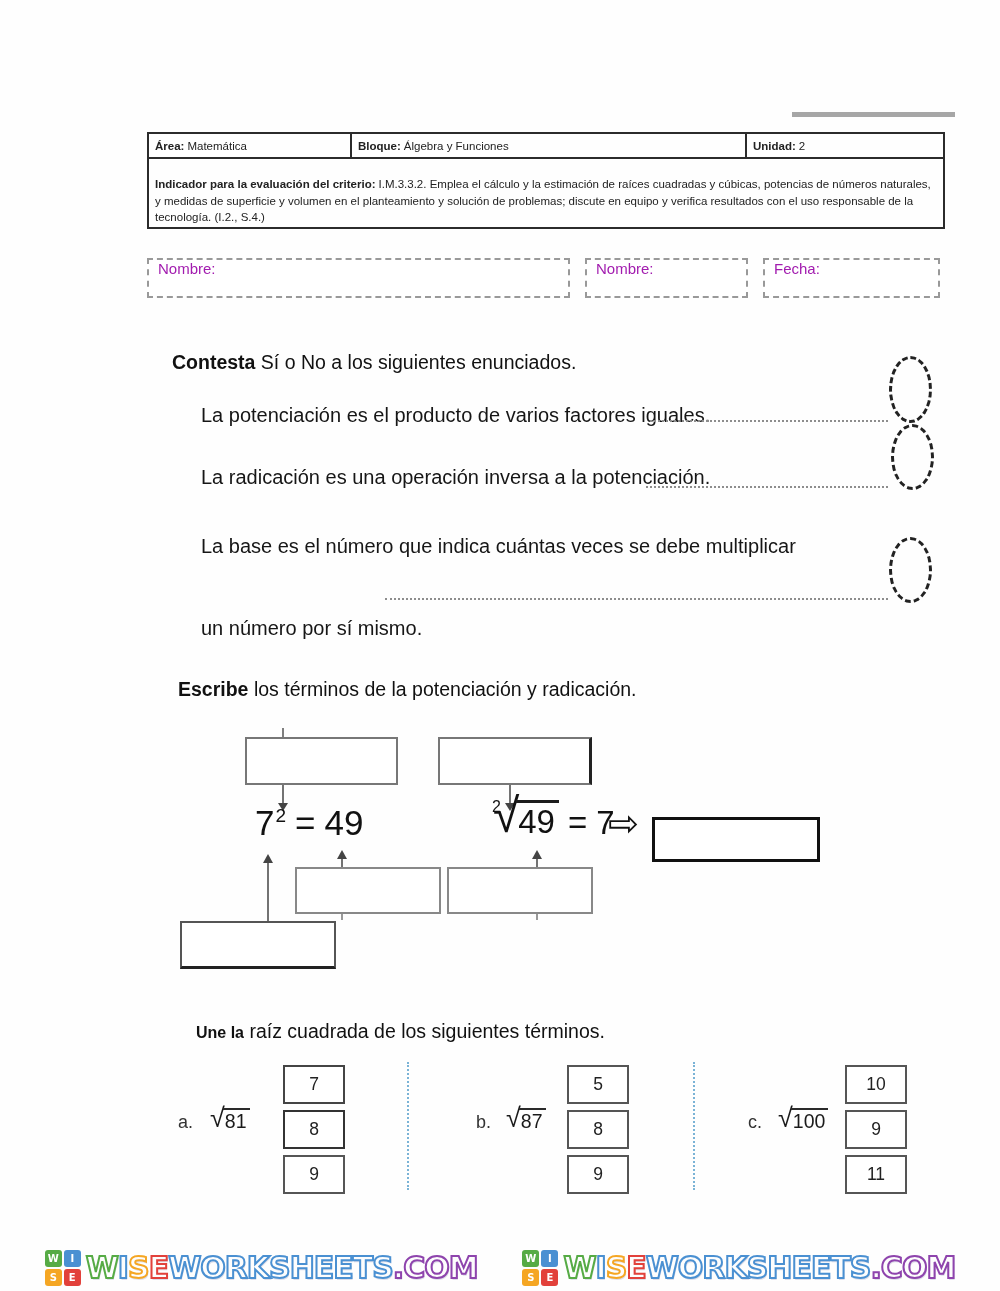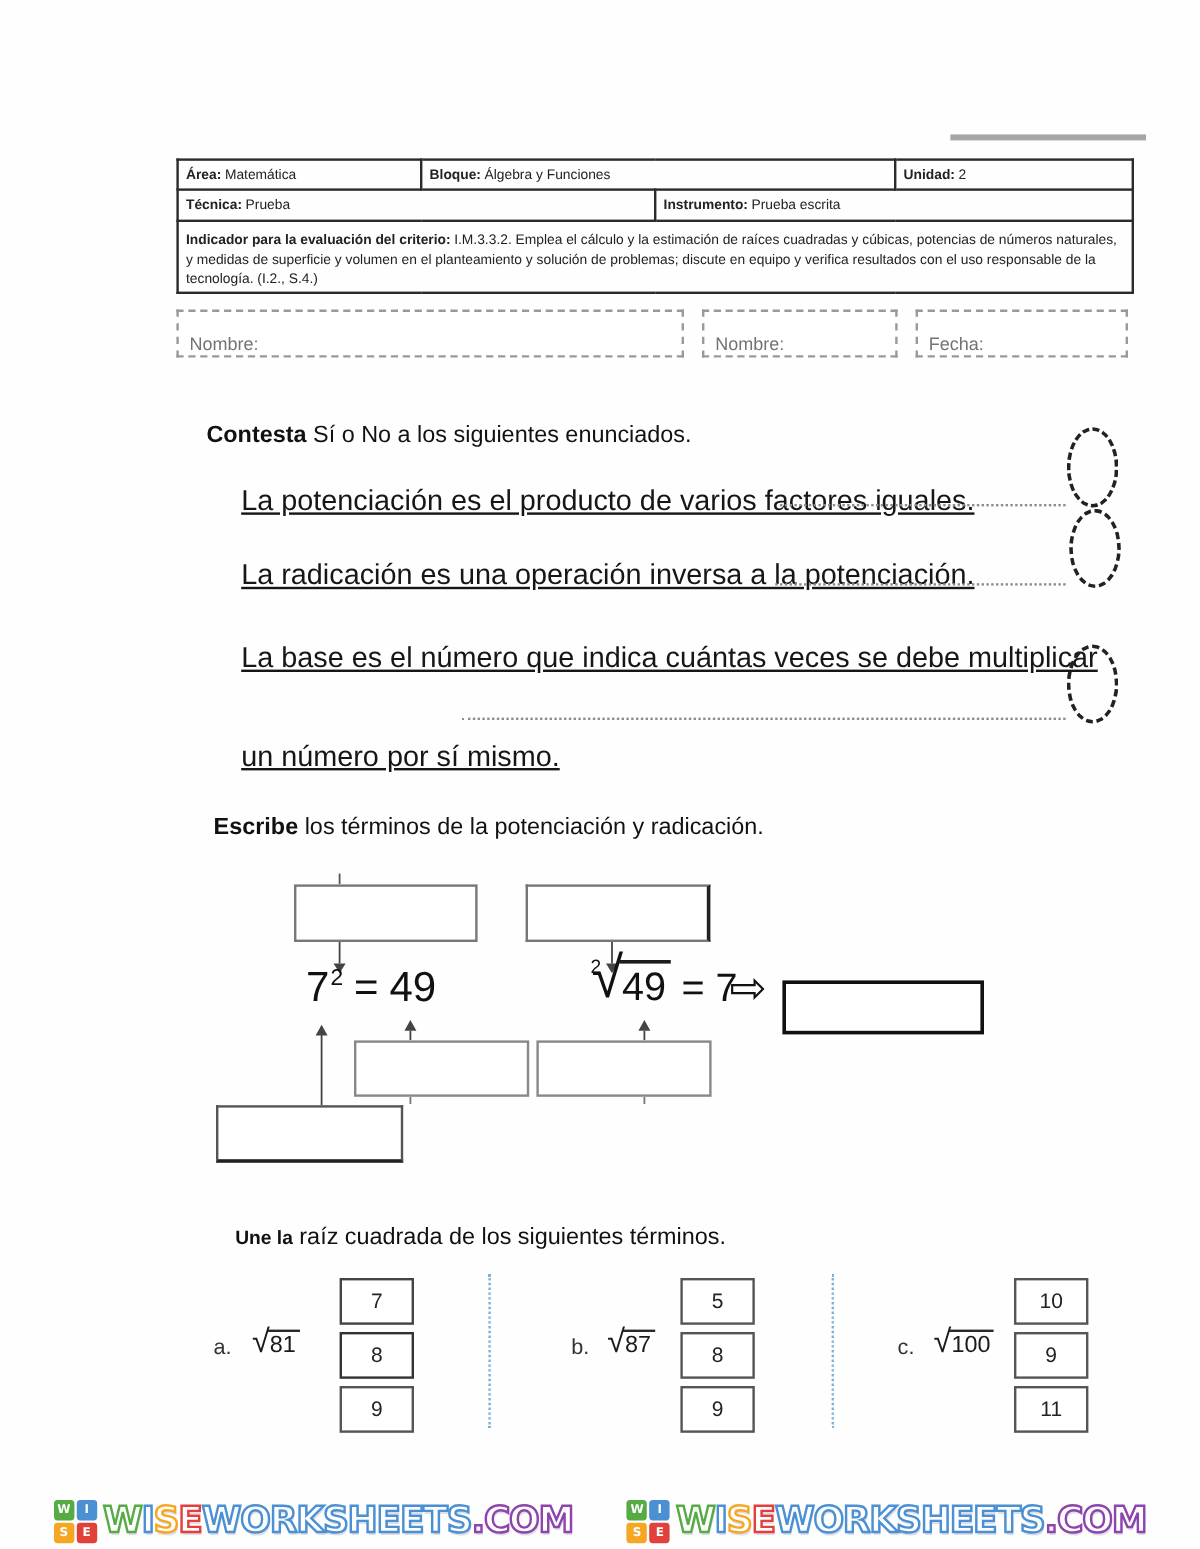--- a/index.html
+++ b/index.html
@@ -12,33 +12,33 @@
   
   .top-rule{left:792px;top:112px;width:163px;height:5px;background:#a6a6a6;}
 
   
   table.hdr{position:absolute;left:147px;top:132px;width:796px;border-collapse:collapse;table-layout:fixed;}
   table.hdr td{border:2px solid #2b2b2b;font-size:11.5px;padding:1px 6px;vertical-align:middle;color:#222;}
   table.hdr .lbl{font-weight:bold;margin-right:3px;}
   table.hdr tr.r1 td{height:21px;}
   table.hdr tr.r2 td{height:22px;}
   table.hdr tr.r3 td{height:22px;}
-  table.hdr tr.r4 td{height:44px;vertical-align:top;padding-top:7px;line-height:1.45;}
-
-  
-  .field{border:2px dashed #999;background:#fff;font-size:15px;color:#737373;
-         display:flex;align-items:flex-end;padding-left:9px;box-sizing:border-box;}
+  table.hdr tr.r4 td{height:44px;vertical-align:top;padding-top:17px;line-height:1.45;}
+
+  
+  .field{border:2px dashed #999;background:#fff;font-size:15px;color:#a21caf;
+         display:flex;align-items:flex-start;padding-left:9px;box-sizing:border-box;}
   .f-nombre{left:147px;top:258px;width:423px;height:40px;}
   .f-grado{left:585px;top:258px;width:163px;height:40px;}
   .f-fecha{left:763px;top:258px;width:177px;height:40px;}
 
   
   .sect-title{font-size:19.5px;color:#111;white-space:nowrap;}
   .sect-title .b{font-weight:bold;}
-  .stmt{font-size:24px;color:#161616;white-space:nowrap;text-decoration:underline;}
+  .stmt{font-size:20px;color:#161616;white-space:nowrap;}
   .leader{border-bottom:2px dotted #8d8d8d;height:4px;}
   .oval{border:3px dashed #222;border-radius:50%;background:transparent;box-sizing:border-box;}
 
   
   .diagram{left:170px;top:725px;width:690px;height:260px;}
   .dbox{position:absolute;background:#fff;border:2px solid #777;box-sizing:border-box;}
   .dbox.darker{border-color:#555;border-bottom-width:3px;border-bottom-color:#222;}
   .dbox.bold{border:3px solid #111;}
   .eq1{position:absolute;left:85px;top:78px;font-size:35px;color:#111;display:inline-flex;align-items:baseline;}
   .eq1 .exp{font-size:19px;transform:translateY(-13px);margin-left:1px;}
@@ -84,24 +84,20 @@
         <col style="width:203px">
         <col style="width:195px">
         <col style="width:200px">
         <col style="width:198px">
       </colgroup>
     <tbody>
       <tr class="r1">
         <td><span class="lbl">Área:</span><span>Matemática</span></td>
         <td colspan="2"><span class="lbl">Bloque:</span><span>Álgebra y Funciones</span></td>
         <td><span class="lbl">Unidad:</span><span>2</span></td>
-      </tr>
-      <tr class="r2">
-        <td colspan="2"><span class="lbl">Técnica:</span><span>Prueba</span></td>
-        <td colspan="2"><span class="lbl">Instrumento:</span><span>Prueba escrita</span></td>
       </tr>
       <tr class="r4">
         <td colspan="4"><span class="lbl">Indicador para la evaluación del criterio:</span><span>I.M.3.3.2. Emplea el cálculo y la estimación de raíces cuadradas y cúbicas, potencias de números naturales, y medidas de superficie y volumen en el planteamiento y solución de problemas; discute en equipo y verifica resultados con el uso responsable de la tecnología. (I.2., S.4.)</span></td>
       </tr>
     </tbody>
   </table>
 
   <div class="abs field f-nombre">
       <span>Nombre:</span>
     </div>

